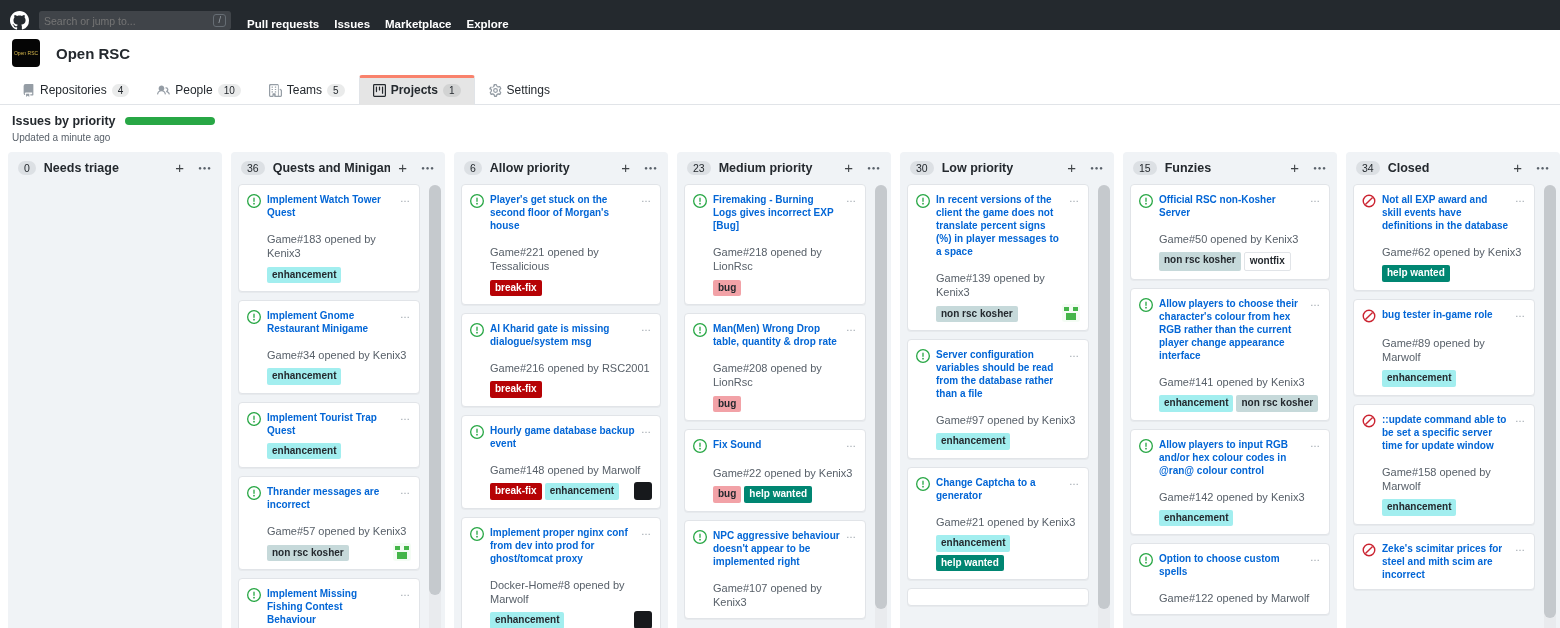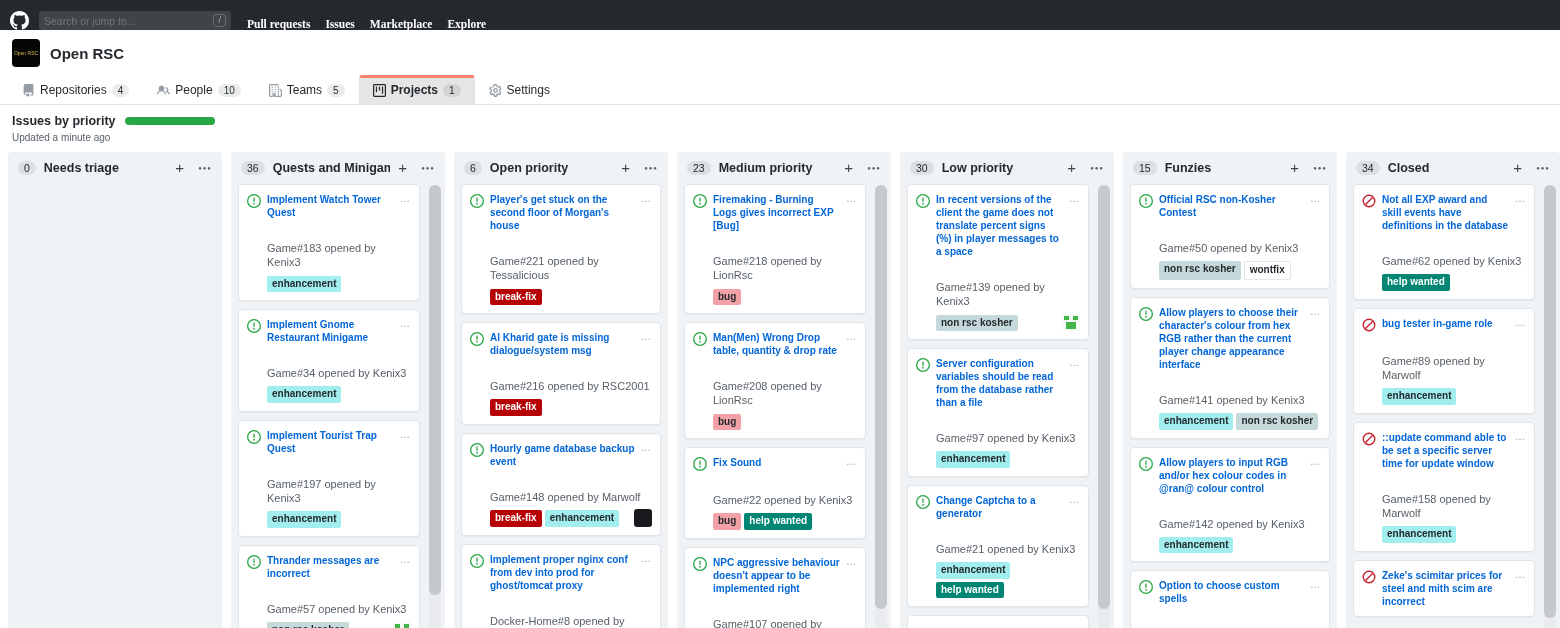--- a/index.html
+++ b/index.html
@@ -5,25 +5,25 @@
   * { margin:0; padding:0; box-sizing:border-box; }
   html,body { width:1560px; height:628px; overflow:hidden; }
   body { font-family:"Liberation Sans","DejaVu Sans",sans-serif; background:#fff; color:#24292e; }
 
   
   .gh-header { height:30px; background:#24292e; display:flex; align-items:flex-end; padding:0 10px; gap:10px; }
   .gh-logo svg { width:19px; height:19px; fill:#fff; display:block; }
   .searchbox { width:192px; height:19px; background:rgba(255,255,255,.13); border-radius:3px; display:flex; align-items:center; padding:0 5px; }
   .searchbox input { background:transparent; border:0; outline:0; color:#b9bfc4; font-size:10.5px; flex:1; font-family:inherit; }
   .slash-key { border:1px solid #666d74; border-radius:3px; color:#9aa1a8; font-size:9px; line-height:11px; padding:0 4px; }
-  .gh-nav { display:flex; gap:15px; margin-left:6px;font-family:Liberation Serif, serif; }
+  .gh-nav { display:flex; gap:15px; margin-left:6px; }
   .gh-nav a { color:#fff; font-weight:bold; font-size:11.5px; text-decoration:none; }
 
   
-  .org-row { display:flex; align-items:center; gap:10px; padding:9px 12px 7px; }
+  .org-row { display:flex; align-items:center; gap:16px; padding:9px 12px 7px; }
   .org-avatar { width:28px; height:28px; border-radius:4px; background:#050505; color:#d8b94d; font-size:5px; display:flex; align-items:center; justify-content:center; overflow:hidden; }
   .org-name { font-size:15px; font-weight:bold; color:#24292e; }
 
   
   .tabs { display:flex; align-items:center; border-bottom:1px solid #e1e4e8; padding-left:8px; }
   .tab { display:flex; align-items:center; gap:5px; padding:7px 13px 8px; font-size:12px; color:#24292e; cursor:pointer; border:1px solid transparent; border-bottom:none; position:relative; top:1px; background:transparent; }
   .tab .ticon svg { width:13px; height:13px; fill:#959da5; display:block; }
   .tab.active { background:#e5e5e5; border-color:#e1e4e8; border-top:3px solid #f9826c; border-radius:3px 3px 0 0; font-weight:bold; padding-top:5px; }
   .tab.active .ticon svg { fill:#24292e; }
   .count-pill { background:rgba(27,31,35,.09); border-radius:10px; font-size:10px; font-weight:normal; padding:1px 6px; color:#24292e; }
@@ -46,21 +46,21 @@
   .col-kebab { color:#586069; font-size:10px; letter-spacing:1px; cursor:pointer; }
   .cards { padding:1px 7px 8px; display:flex; flex-direction:column; gap:8px; }
   .column.has-scroll .cards { padding-right:25px; }
 
   .card { background:#fff; border:1px solid #e1e4e8; border-radius:4px; padding:8px; position:relative; box-shadow:0 1px 0 rgba(27,31,35,.04); }
   .card-top { display:flex; gap:6px; align-items:flex-start; }
   .state-icon { flex:none; width:14px; height:14px; margin-top:1px; }
   .state-icon svg { display:block; }
   .card-title { flex:1; font-size:10px; font-weight:bold; color:#0366d6; line-height:1.3; text-decoration:none; cursor:pointer; }
   .card-kebab { flex:none; color:#959da5; font-size:10px; letter-spacing:1px; line-height:8px; cursor:pointer; padding-top:2px; }
-  .card-meta { font-size:11px; color:#586069; margin:22px 0 0 20px; line-height:1.3; }
+  .card-meta { font-size:11px; color:#586069; margin:13px 0 0 20px; line-height:1.3; }
   .card-meta:empty { display:none; }
   .card-labels { margin:6px 0 0 20px; display:flex; flex-wrap:wrap; gap:3px; min-height:2px; }
   .label { font-size:10px; font-weight:bold; padding:2px 5px; border-radius:2px; line-height:1.25; white-space:nowrap; }
   .avatar { position:absolute; right:8px; bottom:8px; width:18px; height:18px; border-radius:3px; }
   .avatar--green { background-color:#f4fcf4;
     background-image:linear-gradient(#44b549,#44b549),linear-gradient(#44b549,#44b549),linear-gradient(#44b549,#44b549);
     background-repeat:no-repeat;
     background-size:5px 4px,5px 4px,10px 7px;
     background-position:2px 3px,11px 3px,4px 9px; }
   .avatar--dark { background:#17191c; }
@@ -201,21 +201,20 @@
         <article class="card">
           <div class="card-top">
             <span class="state-icon">
               <svg viewBox="0 0 16 16" width="14" height="14" fill="#28a745">
                 <path d="M8 1.5a6.5 6.5 0 1 0 0 13 6.5 6.5 0 0 0 0-13ZM0 8a8 8 0 1 1 16 0A8 8 0 0 1 0 8Zm9 3a1 1 0 1 1-2 0 1 1 0 0 1 2 0Zm-.25-6.25a.75.75 0 0 0-1.5 0v3.5a.75.75 0 0 0 1.5 0v-3.5Z"></path>
               </svg>
             </span>
             <a class="card-title" href="#">Implement Tourist Trap Quest</a>
             <span class="card-kebab">…</span>
           </div>
-          <div class="card-meta">Game#197 opened by Kenix3</div>
           <div class="card-labels">
             <span class="label" style="background: rgb(162, 238, 239); color: rgb(36, 41, 46);">enhancement</span>
           </div>
         </article>
         <article class="card">
           <div class="card-top">
             <span class="state-icon">
               <svg viewBox="0 0 16 16" width="14" height="14" fill="#28a745">
                 <path d="M8 1.5a6.5 6.5 0 1 0 0 13 6.5 6.5 0 0 0 0-13ZM0 8a8 8 0 1 1 16 0A8 8 0 0 1 0 8Zm9 3a1 1 0 1 1-2 0 1 1 0 0 1 2 0Zm-.25-6.25a.75.75 0 0 0-1.5 0v3.5a.75.75 0 0 0 1.5 0v-3.5Z"></path>
               </svg>
@@ -241,21 +240,21 @@
           </div>
         </article>
       </div>
       <div class="col-scroll">
         <div class="col-scroll-thumb" style="height: 90%;"></div>
       </div>
     </section>
     <section class="column">
       <div class="col-head">
         <span class="col-count">6</span>
-        <span class="col-title">Open priority</span>
+        <span class="col-title">Allow priority</span>
         <span class="col-plus">+</span>
         <span class="col-kebab" style="font-size: 6px; color: rgb(88, 96, 105);">●●●</span>
       </div>
       <div class="cards">
         <article class="card">
           <div class="card-top">
             <span class="state-icon">
               <svg viewBox="0 0 16 16" width="14" height="14" fill="#28a745">
                 <path d="M8 1.5a6.5 6.5 0 1 0 0 13 6.5 6.5 0 0 0 0-13ZM0 8a8 8 0 1 1 16 0A8 8 0 0 1 0 8Zm9 3a1 1 0 1 1-2 0 1 1 0 0 1 2 0Zm-.25-6.25a.75.75 0 0 0-1.5 0v3.5a.75.75 0 0 0 1.5 0v-3.5Z"></path>
               </svg>
@@ -458,21 +457,21 @@
         <span class="col-kebab" style="font-size: 6px; color: rgb(88, 96, 105);">●●●</span>
       </div>
       <div class="cards">
         <article class="card">
           <div class="card-top">
             <span class="state-icon">
               <svg viewBox="0 0 16 16" width="14" height="14" fill="#28a745">
                 <path d="M8 1.5a6.5 6.5 0 1 0 0 13 6.5 6.5 0 0 0 0-13ZM0 8a8 8 0 1 1 16 0A8 8 0 0 1 0 8Zm9 3a1 1 0 1 1-2 0 1 1 0 0 1 2 0Zm-.25-6.25a.75.75 0 0 0-1.5 0v3.5a.75.75 0 0 0 1.5 0v-3.5Z"></path>
               </svg>
             </span>
-            <a class="card-title" href="#">Official RSC non-Kosher Contest</a>
+            <a class="card-title" href="#">Official RSC non-Kosher Server</a>
             <span class="card-kebab">…</span>
           </div>
           <div class="card-meta">Game#50 opened by Kenix3</div>
           <div class="card-labels">
             <span class="label" style="background: rgb(198, 217, 218); color: rgb(36, 41, 46);">non rsc kosher</span>
             <span class="label" style="background: rgb(255, 255, 255); color: rgb(36, 41, 46); border: 1px solid rgb(225, 228, 232);">wontfix</span>
           </div>
         </article>
         <article class="card">
           <div class="card-top">

